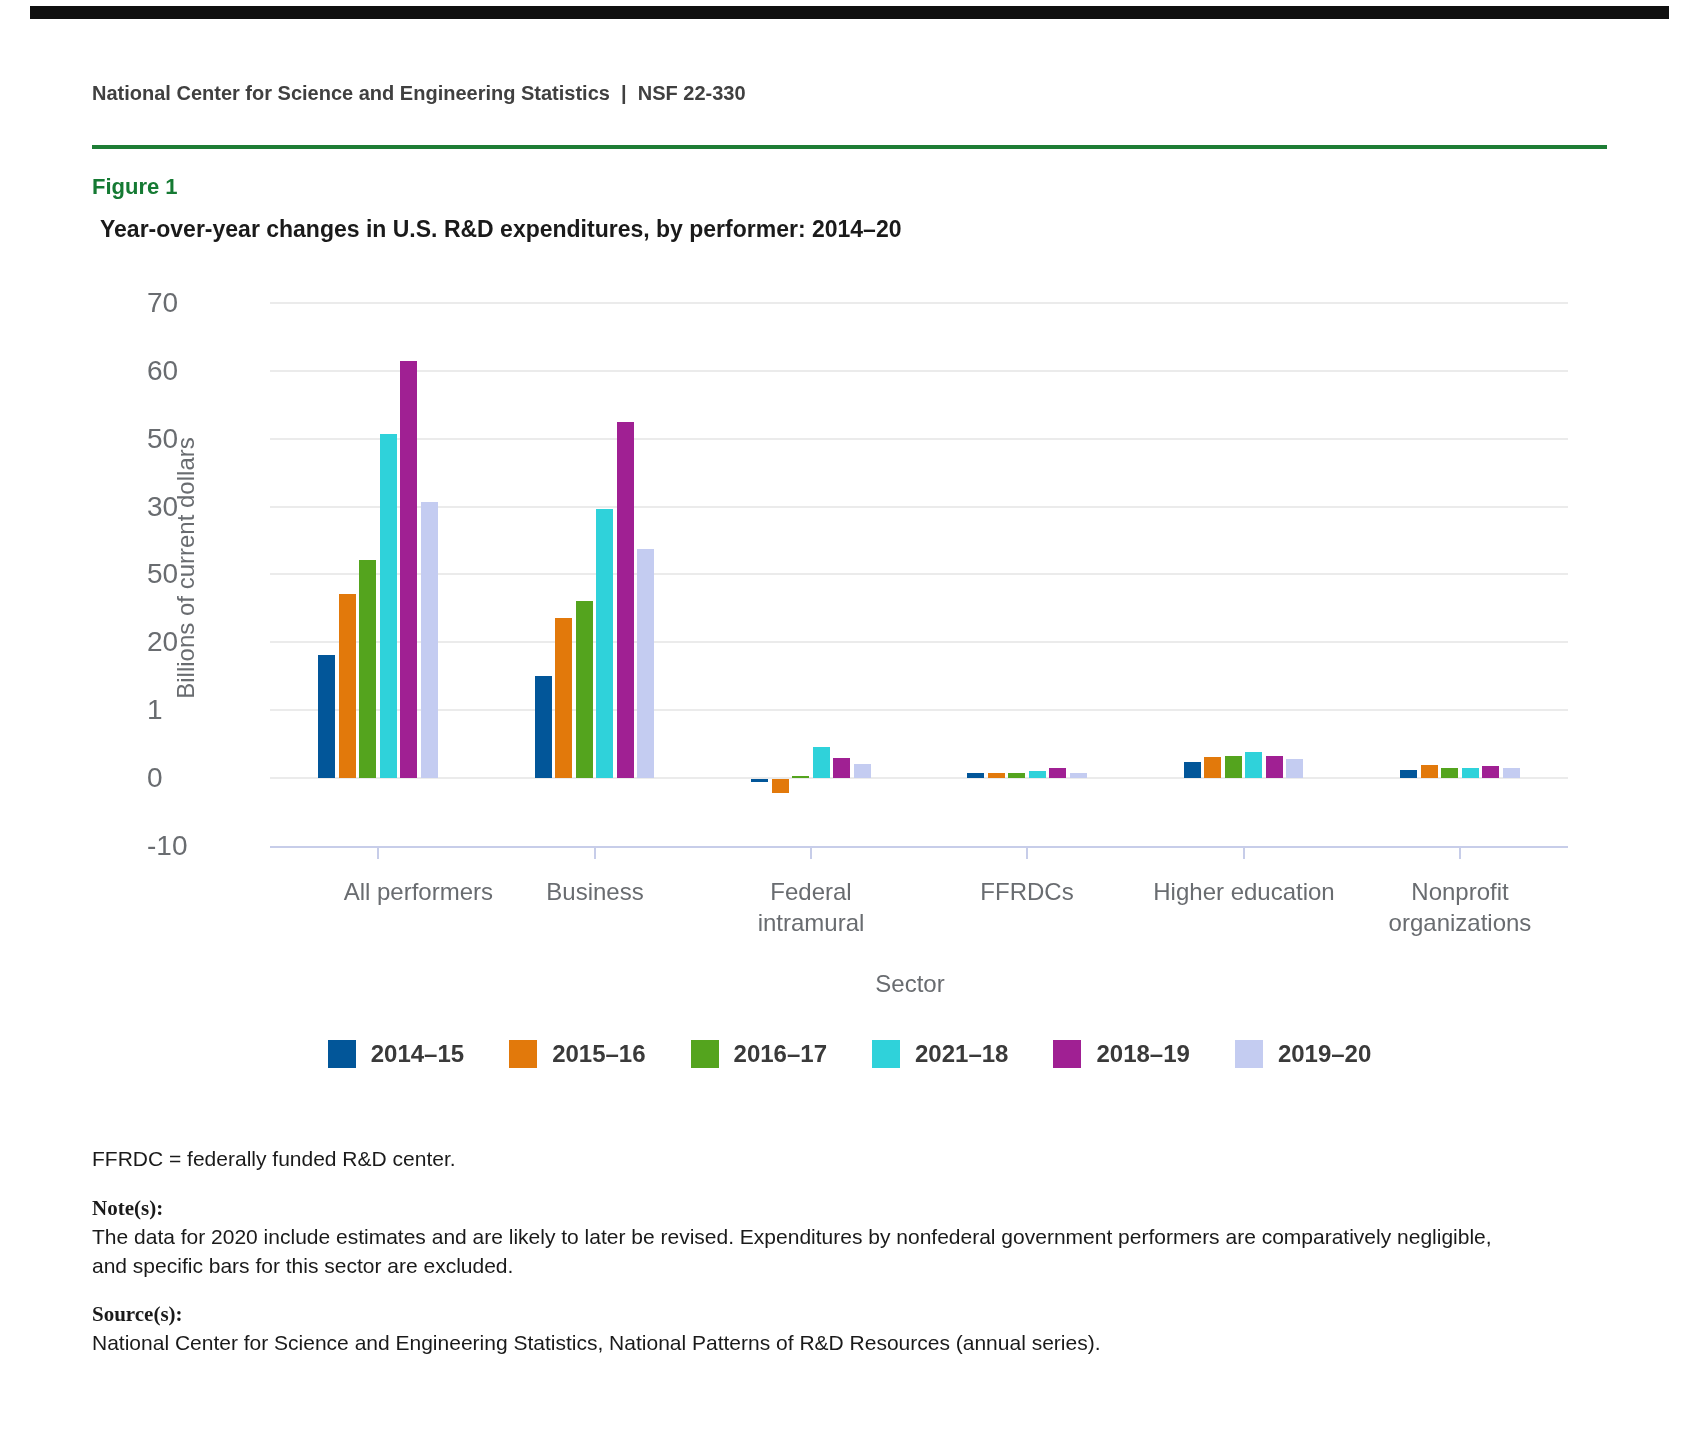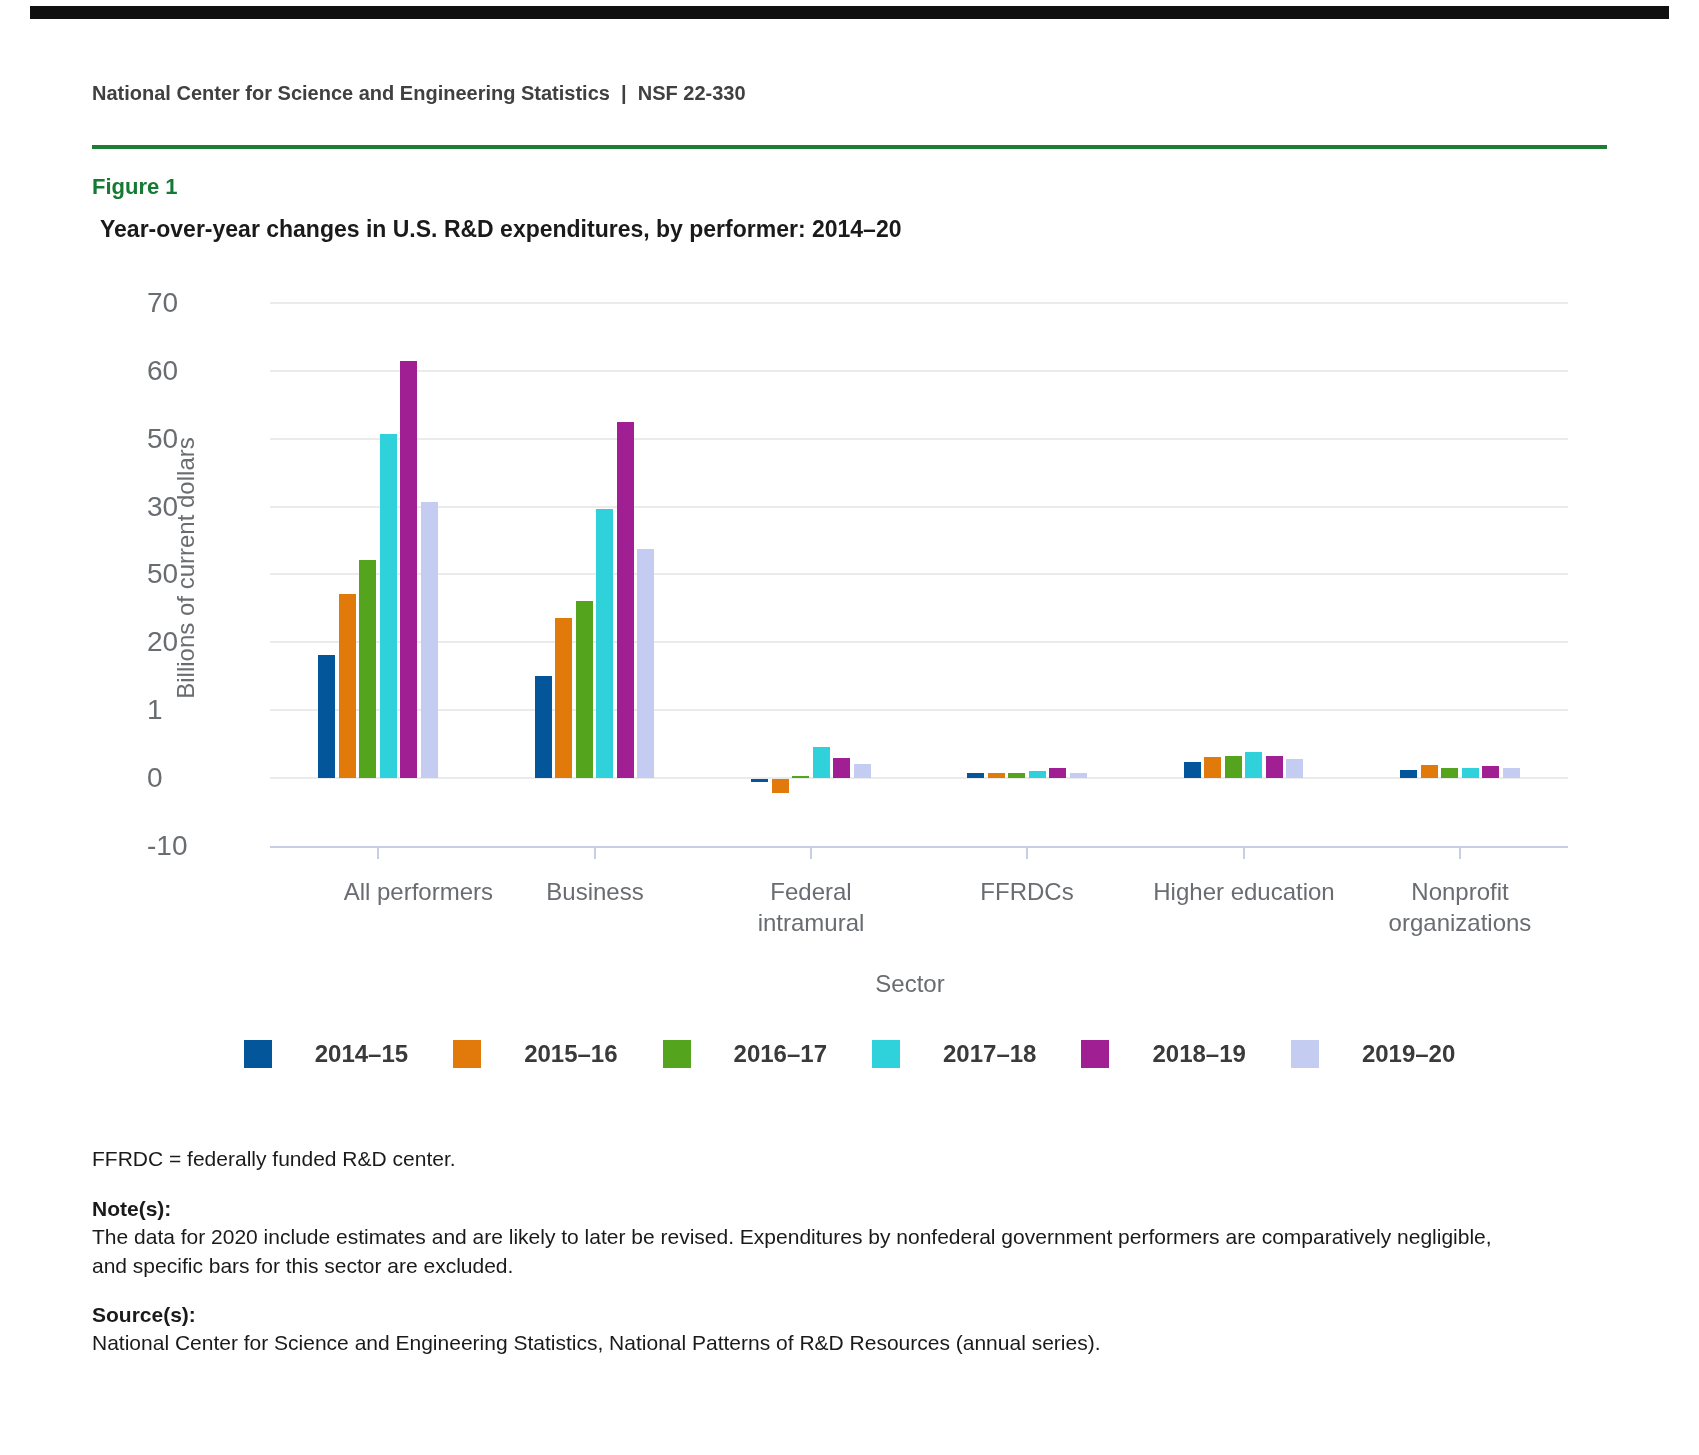--- a/index.html
+++ b/index.html
@@ -46,25 +46,25 @@
     font-size:24px; color:#696c70;
   }
 
   
   #legend {
     left:92px; top:1038px; width:1515px; height:32px;
     display:flex; justify-content:center; align-items:center; gap:45px;
   }
   .legend-entry { display:flex; align-items:center; gap:15px; }
   .legend-swatch { width:28px; height:28px; }
-  .legend-label { font-size:24px; font-weight:bold; color:#3a3a3a;margin-left:28px; }
+  .legend-label { font-size:24px; font-weight:bold; color:#3a3a3a; }
 
   
   .note-text { left:92px; width:1420px; font-size:21px; line-height:29px; color:#1a1a1a; }
-  .note-bold { font-weight:bold; }
+  .note-bold { font-weight:bold;font-family:Liberation Serif, serif; }
   #abbrev-note  { top:1144px; }
   #notes-label  { top:1194px; }
   #notes-body   { top:1222px; }
   #sources-label{ top:1300px; }
   #sources-body { top:1328px; }
 </style>
 </head>
 <body>
 
 <div class="abs" id="top-banner"></div>
@@ -157,21 +157,21 @@
     <div class="legend-entry">
       <div class="legend-swatch" style="background: rgb(226, 121, 11);"></div>
       <div class="legend-label">2015–16</div>
     </div>
     <div class="legend-entry">
       <div class="legend-swatch" style="background: rgb(84, 164, 30);"></div>
       <div class="legend-label">2016–17</div>
     </div>
     <div class="legend-entry">
       <div class="legend-swatch" style="background: rgb(47, 210, 218);"></div>
-      <div class="legend-label">2017–18</div>
+      <div class="legend-label">2021–18</div>
     </div>
     <div class="legend-entry">
       <div class="legend-swatch" style="background: rgb(160, 32, 147);"></div>
       <div class="legend-label">2018–19</div>
     </div>
     <div class="legend-entry">
       <div class="legend-swatch" style="background: rgb(196, 204, 241);"></div>
       <div class="legend-label">2019–20</div>
     </div>
   </div>

